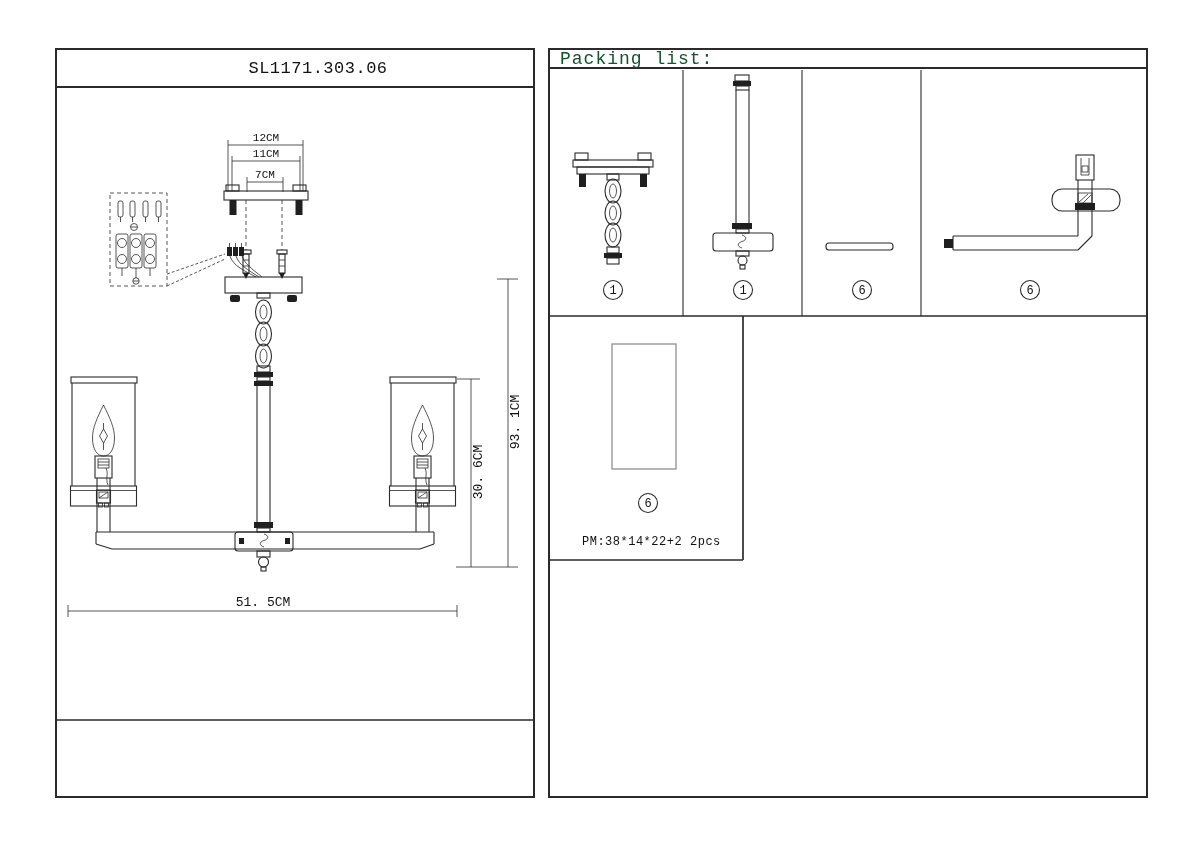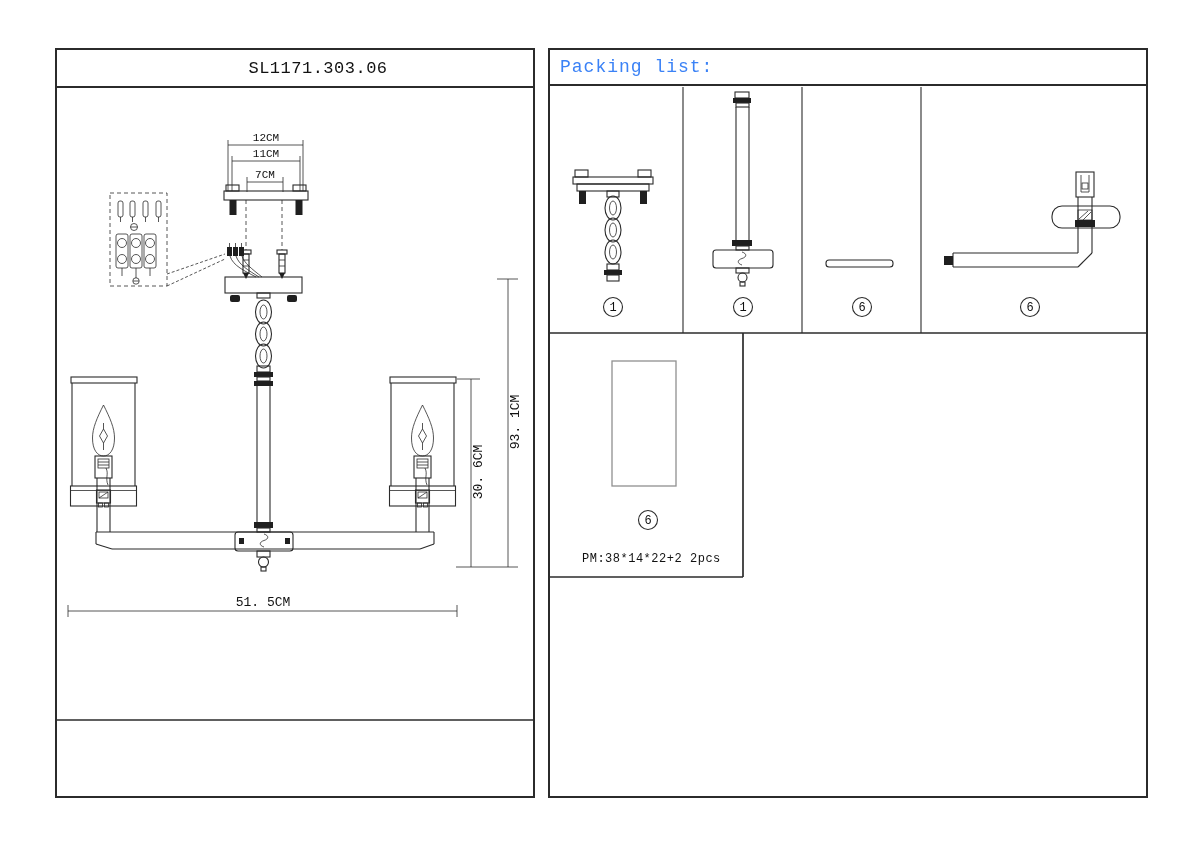--- a/index.html
+++ b/index.html
@@ -4,22 +4,22 @@
 <style>
   * { margin:0; padding:0; box-sizing:border-box; }
   html,body { background:#fff; }
   body { width:1200px; height:848px; position:relative; font-family:"Liberation Mono", monospace; }
   .canvas { position:absolute; left:0; top:0; width:1200px; height:848px; background:#ffffff; overflow:hidden; }
   .panel { position:absolute; border:2px solid #2b2b2b; background:#fff; }
   #left-panel  { left:55px;  top:48px; width:480px; height:750px; }
   #right-panel { left:548px; top:48px; width:600px; height:750px; }
   .title-row { height:38px; border-bottom:2px solid #2b2b2b; display:flex; align-items:center;
                justify-content:center; padding-left:46px; font-size:17px; color:#111; letter-spacing:.5px; }
-  .packing-header { height:36px; border-bottom:2px solid #2b2b2b; display:flex; align-items:center;
-               padding-left:10px; font-size:18px; color:#3b82f6; letter-spacing:1px; }
+  .packing-header { height:19px; border-bottom:2px solid #2b2b2b; display:flex; align-items:center;
+               padding-left:10px; font-size:18px; color:#14532d; letter-spacing:1px; }
   svg.sheet { display:block; width:100%; }
   .ln  { fill:none; stroke:#2b2b2b; stroke-width:1.1; }
   .thin{ fill:none; stroke:#2b2b2b; stroke-width:0.8; }
   .thk { fill:none; stroke:#2b2b2b; stroke-width:1.7; }
   .fb  { fill:#1f1f1f; stroke:none; }
   .dsh { stroke-dasharray:4 3; }
   .dsh2{ stroke-dasharray:3 2; }
   .gray{ fill:none; stroke:#909090; stroke-width:1.3; }
   text { font-family:"Liberation Mono", monospace; fill:#111; }
   .dimS { font-size:11px; }

